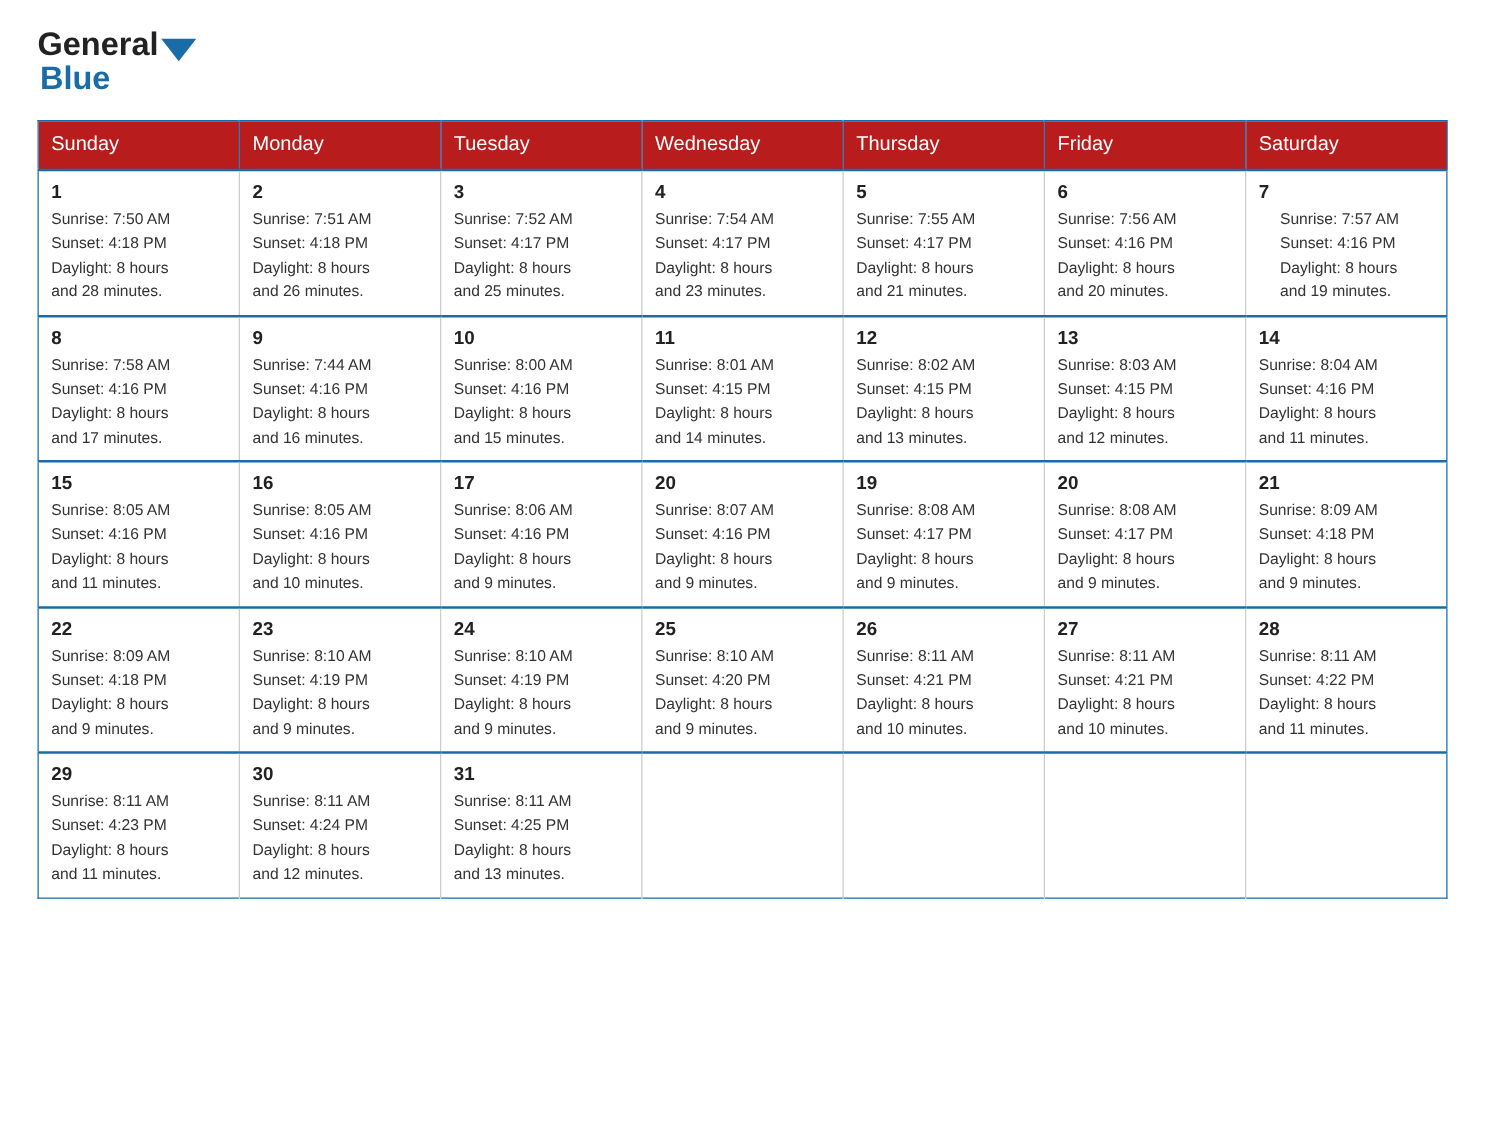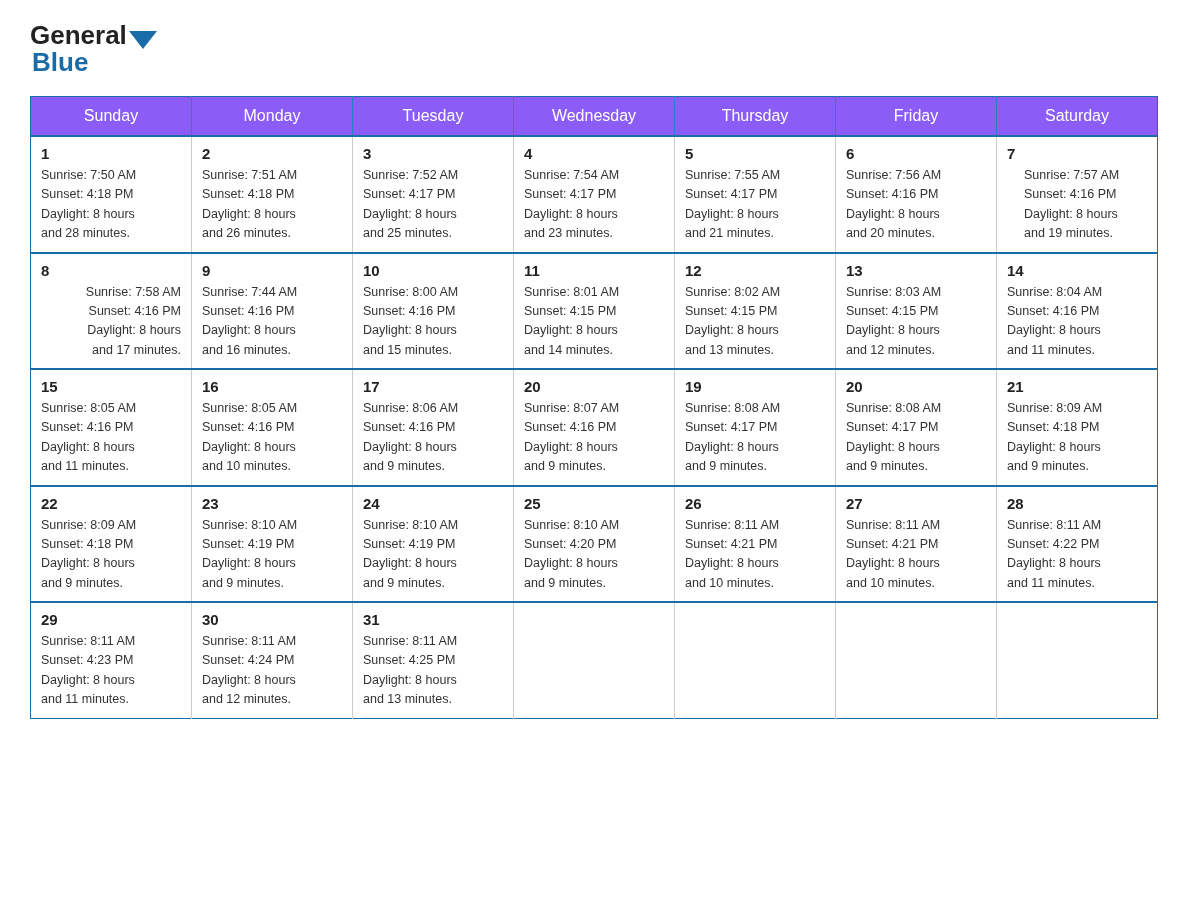--- a/index.html
+++ b/index.html
@@ -58,26 +58,26 @@
       font-size: 22px;
       color: #444;
       margin-top: 4px;
     }
     .calendar {
       width: 100%;
       border-collapse: collapse;
       border: 1px solid #1a6ca8;
     }
     .calendar thead tr th {
-      background-color: #8b5cf6;
+      background-color: #b91c1c;
       color: #fff;
       font-size: 16px;
       font-weight: normal;
       padding: 10px 10px;
-      text-align: center;
+      text-align: left;
       border-right: 1px solid #2980b9;
     }
     .calendar thead tr th:last-child {
       border-right: none;
       margin-top: 20px;
     }
     .calendar tbody tr td {
       vertical-align: top;
       padding: 8px 10px;
       border-top: 2px solid #1a6ca8;
@@ -181,21 +181,21 @@
           <span class="day-number">7</span>
           <div class="day-info" style="white-space: pre-line; margin-left: 17px;">Sunrise: 7:57 AM
 Sunset: 4:16 PM
 Daylight: 8 hours
 and 19 minutes.</div>
         </td>
       </tr>
       <tr>
         <td>
           <span class="day-number">8</span>
-          <div class="day-info" style="white-space: pre-line; text-align: right;">Sunrise: 7:58 AM
+          <div class="day-info" style="white-space: pre-line;">Sunrise: 7:58 AM
 Sunset: 4:16 PM
 Daylight: 8 hours
 and 17 minutes.</div>
         </td>
         <td>
           <span class="day-number">9</span>
           <div class="day-info" style="white-space: pre-line;">Sunrise: 7:44 AM
 Sunset: 4:16 PM
 Daylight: 8 hours
 and 16 minutes.</div>

